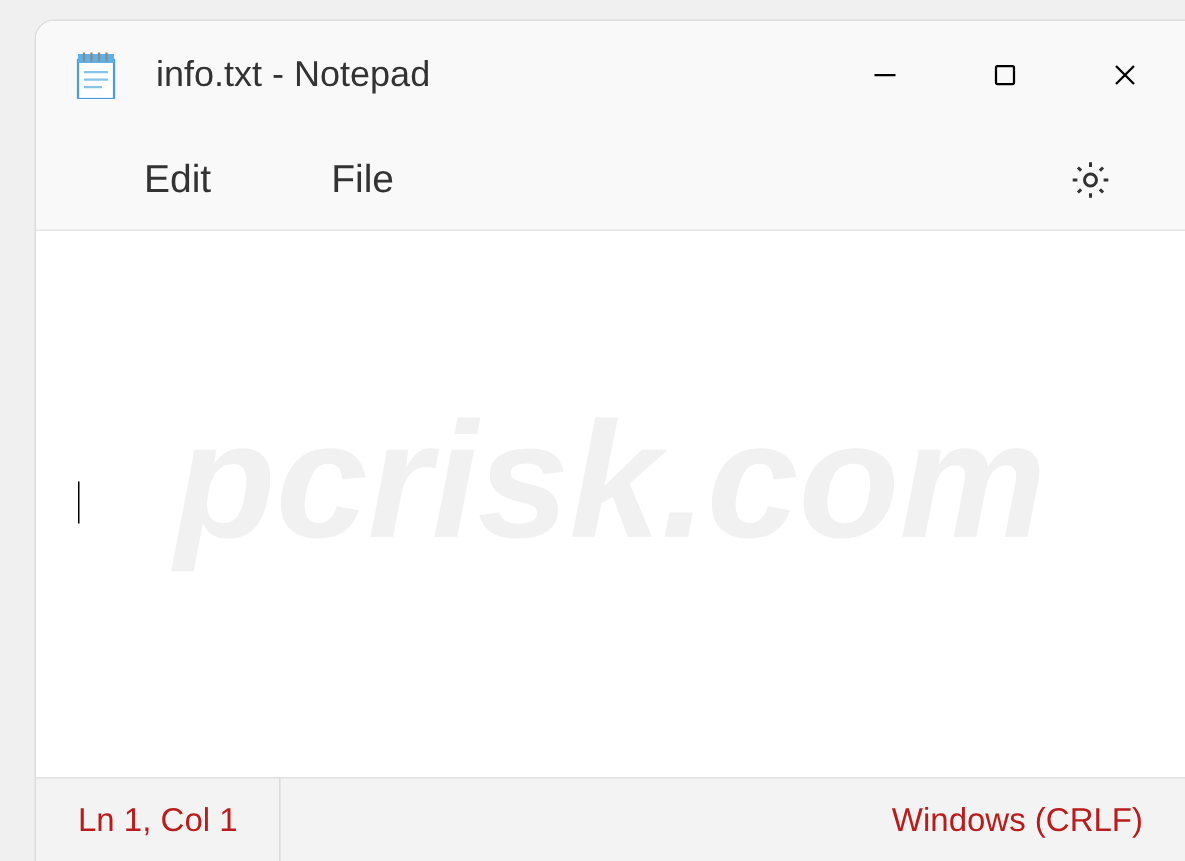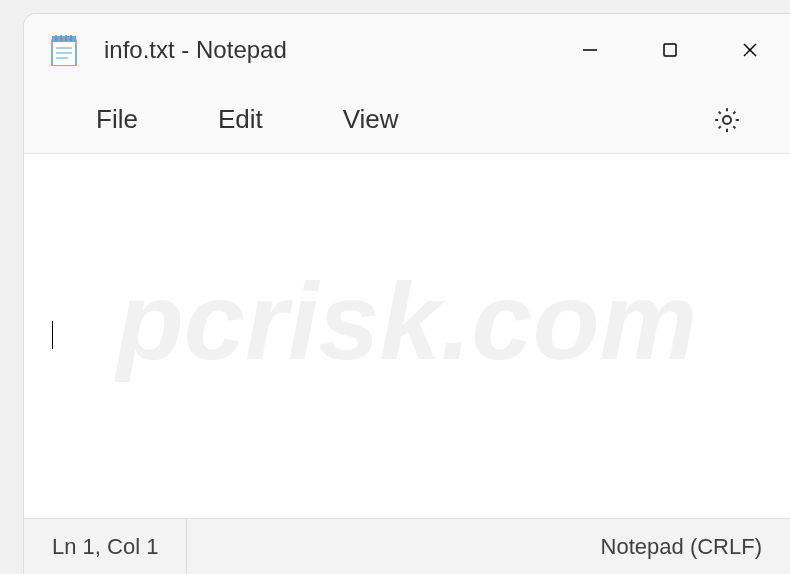--- a/index.html
+++ b/index.html
@@ -133,21 +133,21 @@
       font-family: Arial, sans-serif;
     }
     
     .statusbar {
       height: 56px;
       display: flex;
       align-items: center;
       background: #f3f3f3;
       border-top: 1px solid rgba(0,0,0,0.08);
       font-size: 22px;
-      color: #404040;
+      color: #b91c1c;
     }
     
     .status-item {
       padding: 0 28px;
       height: 100%;
       display: flex;
       align-items: center;
       border-right: 1px solid rgba(0,0,0,0.1);
     }
     
@@ -203,36 +203,35 @@
       <div class="win-btn close">
         <svg width="18" height="18" viewBox="0 0 18 18">
             <line x1="3" y1="3" x2="15" y2="15" stroke="#000" stroke-width="1.5"></line>
             <line x1="15" y1="3" x2="3" y2="15" stroke="#000" stroke-width="1.5"></line>
           </svg>
       </div>
     </div>
   </div>
 
   <div class="menubar">
+    <div class="menu-item">Edit</div>
     <div class="menu-item">File</div>
-    <div class="menu-item">Edit</div>
-    <div class="menu-item">View</div>
     <div class="menu-spacer"></div>
     <div class="settings-btn">
       <svg width="30" height="30" viewBox="0 0 24 24" fill="none" stroke="#333" stroke-width="1.6">
         <circle cx="12" cy="12" r="3.2"></circle>
         <path d="M12 2.5 L12 5 M12 19 L12 21.5 M21.5 12 L19 12 M5 12 L2.5 12 M18.7 5.3 L17 7 M7 17 L5.3 18.7 M18.7 18.7 L17 17 M7 7 L5.3 5.3"></path>
       </svg>
     </div>
   </div>
 
   <div class="content">
     <div class="watermark-inner">pcrisk.com</div>
     <div class="content-text"><span class="cursor-line"></span></div>
   </div>
 
   <div class="statusbar">
     <div class="status-item">Ln 1, Col 1</div>
     <div class="status-spacer"></div>
-    <div class="status-item">Notepad (CRLF)</div>
+    <div class="status-item">Windows (CRLF)</div>
   </div>
 
 </div>
 
 </body></html>

